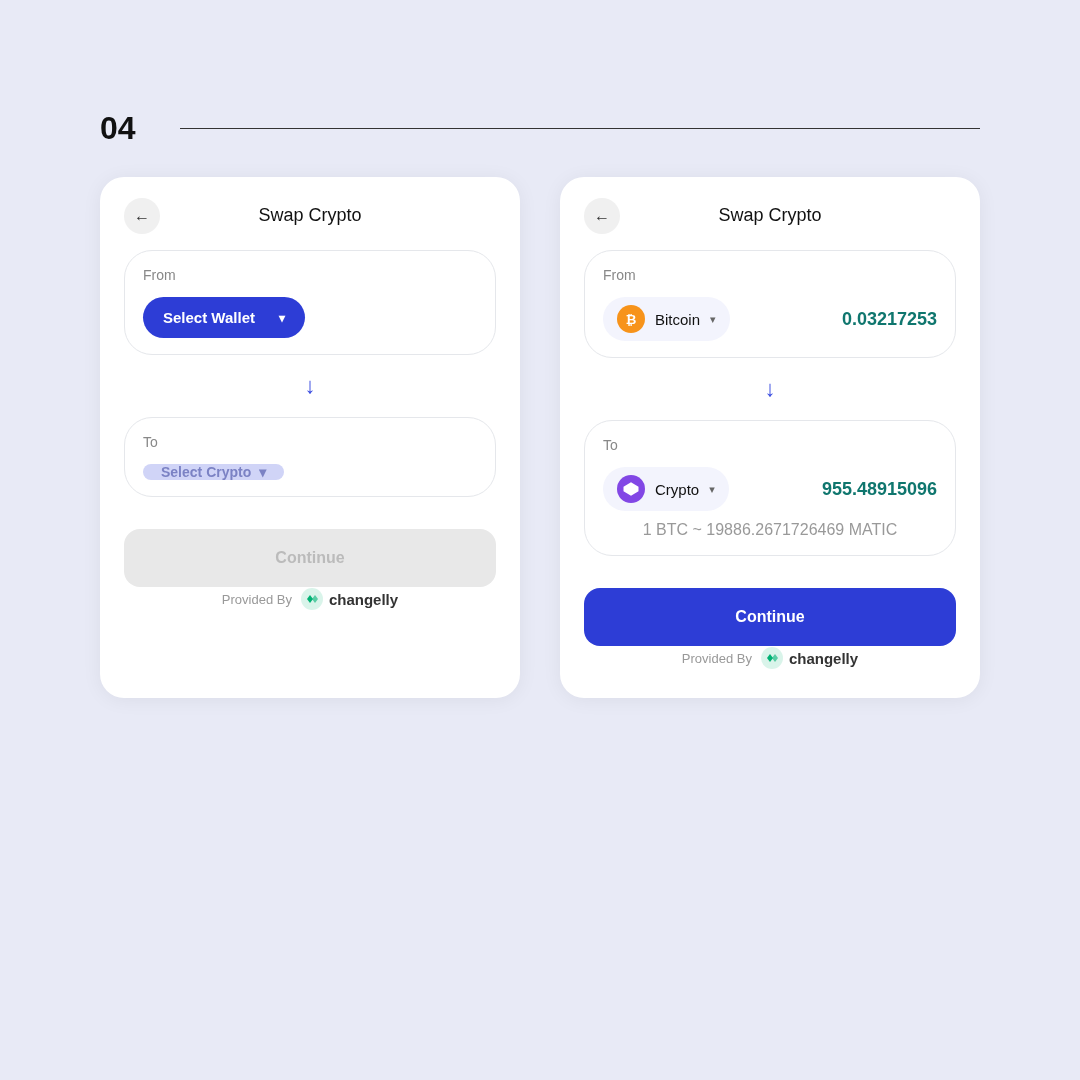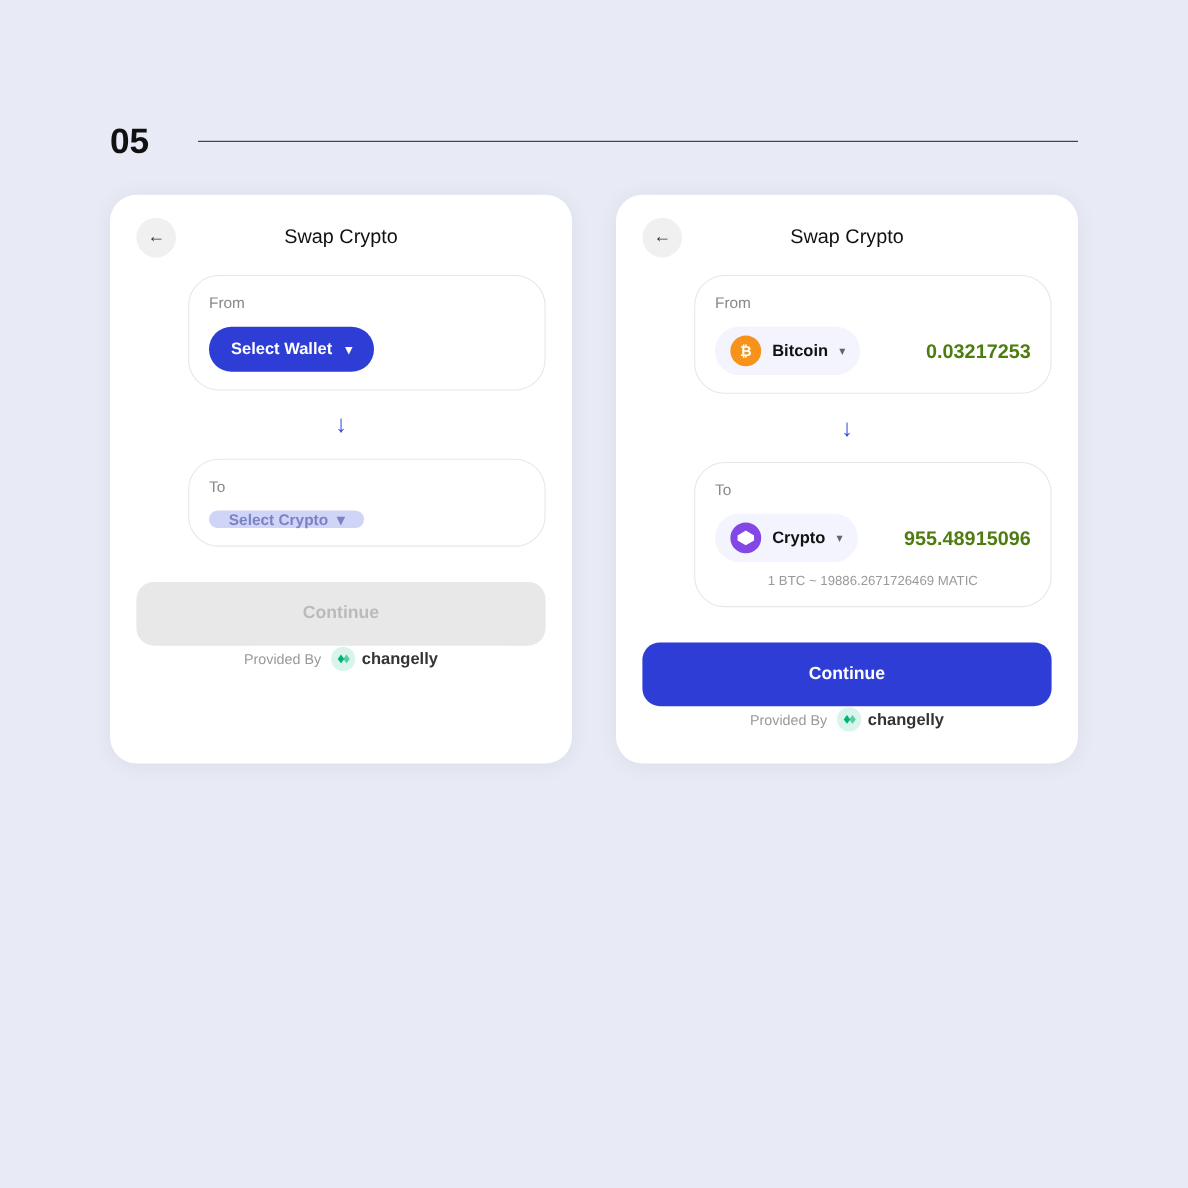--- a/index.html
+++ b/index.html
@@ -81,41 +81,40 @@
       font-size: 18px;
       font-weight: 400;
       color: #111;
       text-align: center;
     }
 
     .section-box {
       border: 1.5px solid #e5e7eb;
       border-radius: 28px;
       padding: 16px 18px;
-      margin-left: 47px;
     }
 
     .section-label {
       font-size: 14px;
       color: #888;
       margin-bottom: 14px;
     }
 
     .select-wallet-btn {
       background: #2d3dd6;
       color: #fff;
       border: none;
       border-radius: 50px;
       padding: 12px 20px;
       font-size: 15px;
       font-weight: 600;
       cursor: pointer;
       display: flex;
       align-items: center;
-      gap: 12px;
+      gap: 24px;
       text-align: right;
     }
 
     .select-wallet-btn .chevron {
       font-size: 12px;
     }
 
     .arrow-down-container {
       display: flex;
       justify-content: center;
@@ -229,53 +228,53 @@
       display: flex;
       align-items: center;
       justify-content: center;
       color: #fff;
       font-size: 11px;
       font-weight: 700;
     }
 
     .crypto-name {
       font-size: 15px;
-      font-weight: 700;
+      font-weight: 400;
       color: #111;
     }
 
     .crypto-chevron {
       font-size: 11px;
       color: #666;
     }
 
     .crypto-amount {
       font-size: 18px;
       font-weight: 600;
-      color: #4d7c0f;
+      color: #0f766e;
     }
 
     .crypto-available {
       font-size: 13px;
       color: #999;
       margin-top: 10px;
     }
 
     .conversion-rate {
-      font-size: 12px;
+      font-size: 16px;
       color: #999;
       margin-top: 10px;
       text-align: center;
     }
   </style>
 </head>
 <body>
 
 <div class="step-header">
-  <div class="step-number">05</div>
+  <div class="step-number">04</div>
   <div class="step-line"></div>
 </div>
 
 <div class="cards-container">
 
   <div class="card">
     <div class="card-header">
       <button class="back-btn">
         <span>←</span>
       </button>

